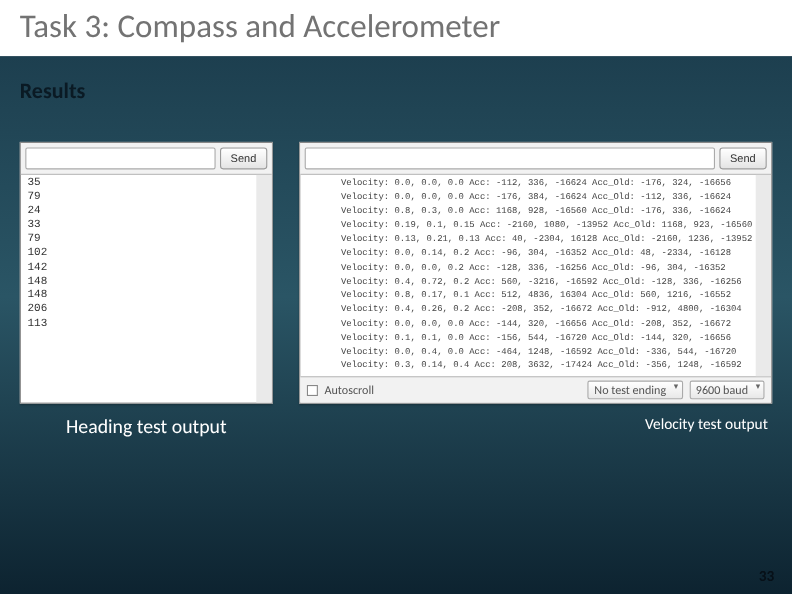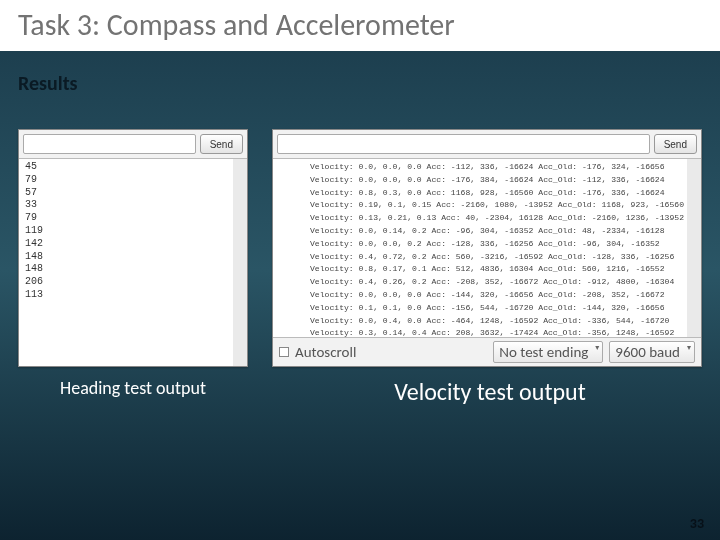--- a/index.html
+++ b/index.html
@@ -78,46 +78,46 @@
     position: relative;
   }
   .panel.right .panel-body { font-size: 8.1px; line-height: 12.8px; color:#444; white-space: pre; padding-left: 37px; }
   .panel-footer {
     display: flex;
     align-items: center;
     gap: 6px;
     padding: 3px 6px;
     border-top: 1px solid #bbb;
     background: #f2f2f2;
-    font-size: 15px;
+    font-size: 11px;
     color: #555;
   }
   .panel-footer .spacer { flex: 1; }
   .panel-footer .fake-check {
     width: 10px; height: 10px; border: 1px solid #888; background:#fff;
   }
   .panel-footer .selectish {
     border: 1px solid #aaa;
     padding: 1px 14px 1px 5px;
     background: linear-gradient(#fff,#e8e8e8);
     border-radius: 2px;
     position: relative;
     color:#555;
   }
   .panel-footer .selectish::after {
     content: "▾"; position:absolute; right:3px; top:0; font-size:8px; color:#666;
   }
   .captions {
     display: flex;
-    gap: 7px;
+    gap: 20px;
     padding: 10px 18px 0 18px;
     align-items: flex-start;
   }
   .cap-left { width: 230px; text-align: center; font-size: 18px; }
-  .cap-right { width: 430px; text-align: center; padding-left: 40px; font-size: 24px; }
+  .cap-right { width: 430px; text-align: right; padding-left: 40px; font-size: 14px; }
   .pagenum {
     position: absolute;
     right: 16px; bottom: 8px;
     font-size: 14px; font-weight: 700;
     color: #071018;
   }
   .line { display:block; }
   
 </style>
 </head>
@@ -127,26 +127,26 @@
 <div class="subtitle">Results</div>
 
 <div class="panels">
 
   <div class="panel left">
     <div class="panel-top">
       <input type="text" style="">
       <button>Send</button>
     </div>
     <div class="panel-body" id="left-body">
-        <span class="line">45</span>
+        <span class="line">35</span>
         <span class="line">79</span>
-        <span class="line">57</span>
+        <span class="line">24</span>
         <span class="line">33</span>
         <span class="line">79</span>
-        <span class="line">119</span>
+        <span class="line">102</span>
         <span class="line">142</span>
         <span class="line">148</span>
         <span class="line">148</span>
         <span class="line">206</span>
         <span class="line">113</span>
       </div>
   </div>
 
   <div class="panel right">
     <div class="panel-top">

